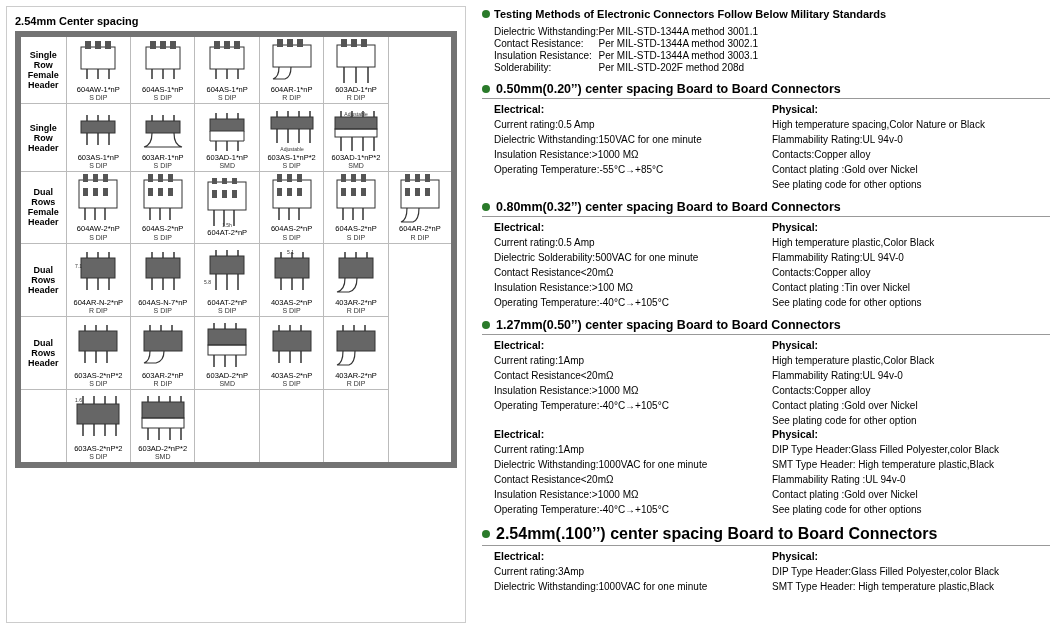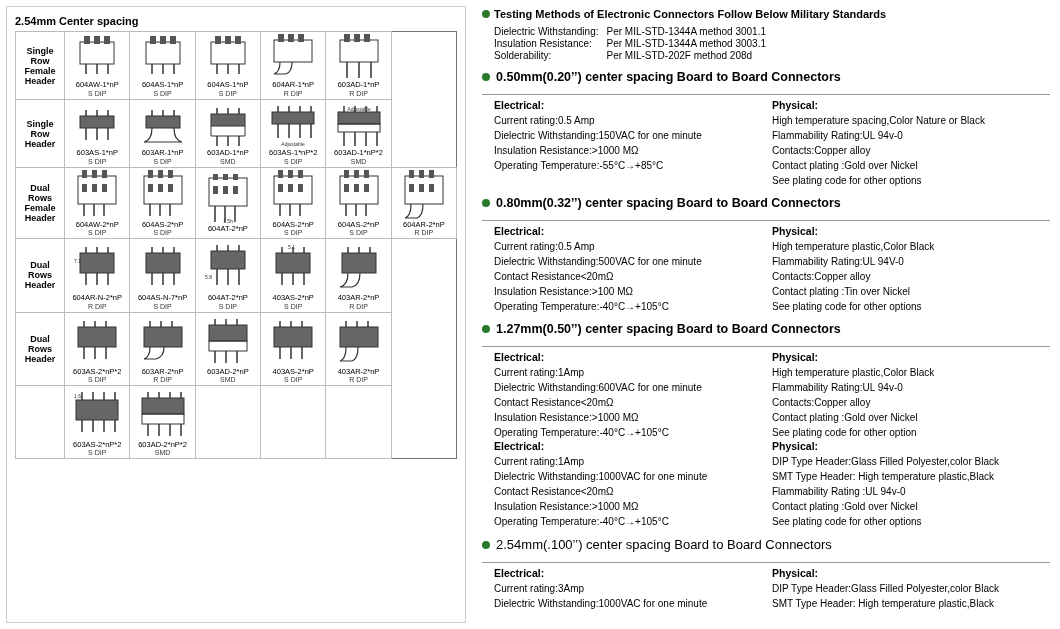--- a/index.html
+++ b/index.html
@@ -21,21 +21,21 @@
       margin: 6px;
     }
     .left-panel-title {
       font-size: 11px;
       font-weight: bold;
       margin-bottom: 4px;
     }
     .grid-table {
       width: 100%;
       border-collapse: collapse;
-      border: 1px solid #737373;
+      border: 6px solid #737373;
     }
     .grid-table td, .grid-table th {
       border: 1px solid #bbb;
       padding: 2px 3px;
       text-align: center;
       vertical-align: middle;
       font-size: 9px;
     }
     .grid-table .row-header {
       font-size: 9px;
@@ -103,21 +103,21 @@
       vertical-align: top;
     }
     .section-header {
       font-size: 13px;
       font-weight: bold;
       margin: 8px 0 4px 0;
       display: flex;
       align-items: center;
       gap: 6px;
       border-bottom: 1px solid #999;
-      padding-bottom: 10px;
+      padding-bottom: 2px;
     }
     .section-content {
       display: flex;
       gap: 0;
       margin-left: 12px;
     }
     .section-col {
       flex: 1;
     }
     .section-col-title {
@@ -558,22 +558,26 @@
 
   <div class="testing-header">
     <span class="bullet-green"></span>
     <span>Testing Methods of Electronic Connectors Follow Below Military Standards</span>
   </div>
 
   <div class="testing-methods">
     <table>
       <tbody>
           <tr>
-        <td style="padding-right:8px;">Dielectric Withstanding:</td>
+        <td style="padding-right:0;">Dielectric Withstanding:</td>
         <td>Per MIL-STD-1344A method 3001.1</td>
+      </tr>
+      <tr>
+        <td>Contact  Resistance:</td>
+        <td>Per MIL-STD-1344A method 3002.1</td>
       </tr>
       <tr>
         <td>Insulation Resistance:</td>
         <td>Per MIL-STD-1344A method 3003.1</td>
       </tr>
       <tr>
         <td>Solderability:</td>
         <td>Per MIL-STD-202F method 208d</td>
       </tr>
     </tbody>
@@ -606,21 +610,21 @@
       </div>
       <div>
         <div class="section-header">
           <span class="bullet-green"></span>
           <span style="font-size: 12.5px; font-weight: bold;">0.80mm(0.32’’) center spacing Board to Board Connectors</span>
         </div>
         <div class="section-content">
           <div class="section-col">
             <div class="section-col-title">Electrical:</div>
             <p>Current rating:0.5 Amp</p>
-            <p>Dielectric Withstanding:500VAC for one minute</p>
+            <p>Dielectric Solderability:500VAC for one minute</p>
             <p>Contact Resistance&lt;20mΩ</p>
             <p>Insulation Resistance:&gt;100 MΩ</p>
             <p>Operating  Temperature:-40°C→+105°C</p>
           </div>
           <div class="section-col">
             <div class="section-col-title">Physical:</div>
             <p>High temperature plastic,Color Black</p>
             <p>Flammability Rating:UL 94V-0</p>
             <p>Contacts:Copper alloy</p>
             <p>Contact plating :Tin over Nickel</p>
@@ -630,21 +634,20 @@
       </div>
       <div>
         <div class="section-header">
           <span class="bullet-green"></span>
           <span style="font-size: 12.5px; font-weight: bold;">1.27mm(0.50’’) center spacing Board to Board Connectors</span>
         </div>
         <div class="section-content">
           <div class="section-col">
             <div class="section-col-title">Electrical:</div>
             <p>Current rating:1Amp</p>
-            <p>Dielectric Withstanding:600VAC for one minute</p>
             <p>Contact Resistance&lt;20mΩ</p>
             <p>Insulation Resistance:&gt;1000 MΩ</p>
             <p>Operating  Temperature:-40°C→+105°C</p>
           </div>
           <div class="section-col">
             <div class="section-col-title">Physical:</div>
             <p>High temperature plastic,Color Black</p>
             <p>Flammability Rating:UL 94v-0</p>
             <p>Contacts:Copper alloy</p>
             <p>Contact plating :Gold  over Nickel</p>
@@ -668,21 +671,21 @@
             <p>SMT Type Header: High temperature plastic,Black</p>
             <p>Flammability Rating :UL 94v-0</p>
             <p>Contact plating :Gold over Nickel</p>
             <p>See plating code for other options</p>
           </div>
         </div>
       </div>
       <div>
         <div class="section-header">
           <span class="bullet-green"></span>
-          <span style="font-size: 13px; font-weight: normal;">2.54mm(.100’’) center spacing Board to Board Connectors</span>
+          <span style="font-size: 16px; font-weight: bold;">2.54mm(.100’’) center spacing Board to Board Connectors</span>
         </div>
         <div class="section-content">
           <div class="section-col">
             <div class="section-col-title">Electrical:</div>
             <p>Current rating:3Amp</p>
             <p>Dielectric Withstanding:1000VAC for one minute</p>
           </div>
           <div class="section-col">
             <div class="section-col-title">Physical:</div>
             <p>DIP Type Header:Glass Filled Polyester,color Black</p>

